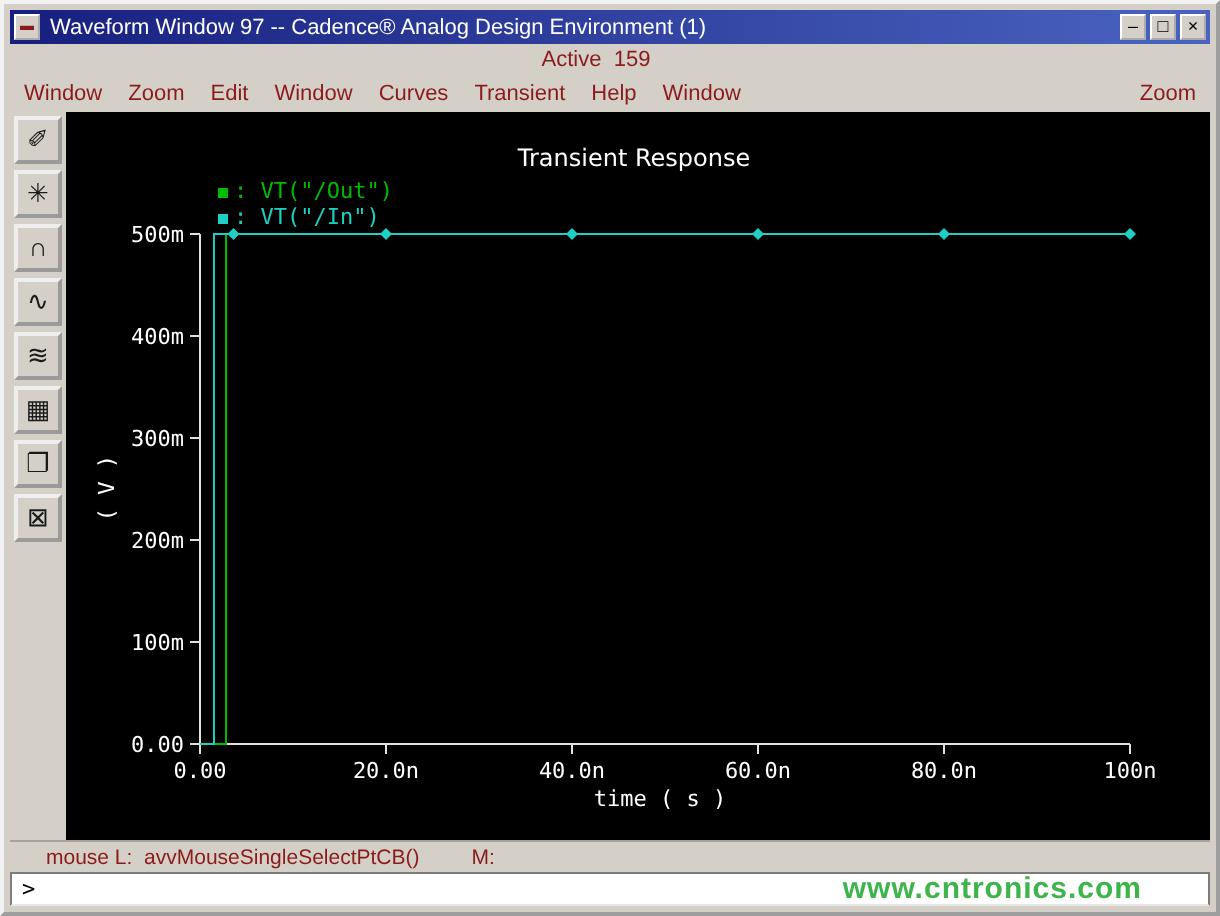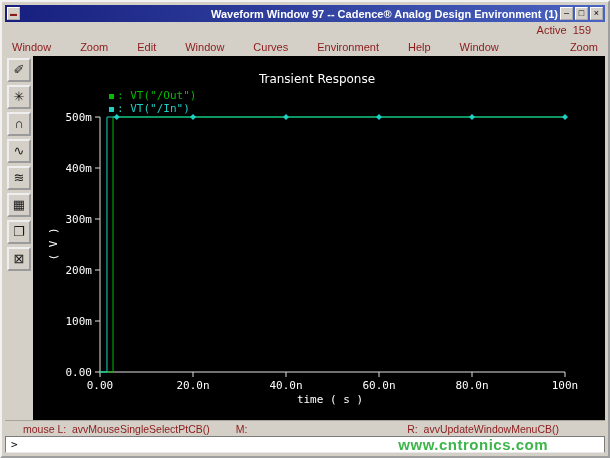--- a/index.html
+++ b/index.html
@@ -11,26 +11,26 @@
   .titlebar{
     height:17px;flex:0 0 auto;display:flex;align-items:center;gap:2px;padding:1px 2px;
     background:linear-gradient(to right,var(--titlebar-left,#171f7e),var(--titlebar-right,#4a63c0));
   }
   .tb-btn{
     width:13px;height:13px;flex:0 0 auto;background:#d4d0c8;border:1px outset #fff;
     font-size:9px;line-height:10px;text-align:center;color:#000;cursor:default;
   }
   .tb-btn.menu-glyph{color:var(--menu-text,#8b1a1a);font-size:7px;line-height:11px}
   .tb-title{
-    flex:1;color:#fff;font-size:11px;font-weight:bold;white-space:nowrap;overflow:hidden;padding-left:3px;text-align:right;
+    flex:1;color:#fff;font-size:11px;font-weight:normal;white-space:nowrap;overflow:hidden;padding-left:3px;
   }
-  .active-row{height:15px;flex:0 0 auto;display:flex;justify-content:flex-end;align-items:center;padding-right:14px}
+  .active-row{height:15px;flex:0 0 auto;display:flex;justify-content:center;align-items:center;padding-right:14px}
   .active-row span{font-size:11px;color:var(--menu-text,#8b1a1a);white-space:pre}
   .menubar{height:19px;flex:0 0 auto;display:flex;align-items:center;padding:0 7px}
-  #menu-items{display:flex;gap:29px;flex:1}
+  #menu-items{display:flex;gap:13px;flex:1}
   .menu-item{font-size:11px;color:var(--menu-text,#8b1a1a);cursor:default;white-space:nowrap}
   .menu-help{margin-left:auto}
   .content{flex:1;display:flex;min-height:0}
   .toolbar{width:28px;flex:0 0 auto;display:flex;flex-direction:column;align-items:center;gap:3px;padding:2px 0}
   .tool-btn{
     width:24px;height:24px;background:#d4d0c8;border:2px outset #eee;
     font-size:13px;line-height:19px;text-align:center;color:#1a1a1a;cursor:default;
   }
   .plot{flex:1;background:var(--plot-bg,#000);min-width:0}
   .plot svg{display:block;width:100%;height:100%}
@@ -40,21 +40,21 @@
   }
   .statusbar span{white-space:pre}
   .status-left{margin-left:18px}
   .status-mid{margin-left:26px}
   .status-right{margin-left:auto;margin-right:46px}
   .promptbar{
     height:17px;flex:0 0 auto;background:#fff;border:1px solid #7c7c7c;border-bottom-color:#e8e8e8;
     font-family:"DejaVu Sans Mono",monospace;font-size:11px;color:#000;padding:1px 5px;
   }
   .watermark{
-    position:absolute;right:60px;bottom:3px;z-index:5;
+    position:absolute;right:37px;bottom:3px;z-index:5;
     font-size:15px;font-weight:bold;color:var(--watermark,#3db54a);letter-spacing:0.5px;
   }
 </style>
 </head>
 <body>
 
 <div class="window">
 
   <div class="titlebar">
     <div class="tb-btn menu-glyph">▬</div>
@@ -68,21 +68,21 @@
     <span>Active  159</span>
   </div>
 
   <div class="menubar">
     <div id="menu-items">
         <div class="menu-item">Window</div>
         <div class="menu-item">Zoom</div>
         <div class="menu-item">Edit</div>
         <div class="menu-item">Window</div>
         <div class="menu-item">Curves</div>
-        <div class="menu-item">Environment</div>
+        <div class="menu-item">Transient</div>
         <div class="menu-item">Help</div>
         <div class="menu-item">Window</div>
       </div>
     <div class="menu-item menu-help">Zoom</div>
   </div>
 
   <div class="content">
     <div class="toolbar" id="toolbar">
         <div class="tool-btn">✐</div>
         <div class="tool-btn">✳</div>
@@ -136,21 +136,20 @@
           <path d="M529,61 L532,58 L535,61 L532,64 Z" fill="#1ecfc3"></path>
           <rect x="76" y="51" width="5" height="5" fill="#1ecfc3"></rect>
           <text x="84" y="56" fill="#1ecfc3" font-size="11" font-family="&quot;DejaVu Sans Mono&quot;, monospace">: VT("/In")</text>
         </svg>
     </div>
   </div>
 
   <div class="statusbar">
     <span class="status-left">mouse L:  avvMouseSingleSelectPtCB()</span>
     <span class="status-mid">M:</span>
-    <span class="status-right">R:  avvUpdateWindowMenuCB()</span>
   </div>
 
   <div class="promptbar">
     <span>&gt;</span>
   </div>
 
   <div class="watermark">www.cntronics.com</div>
 
 </div>
 

